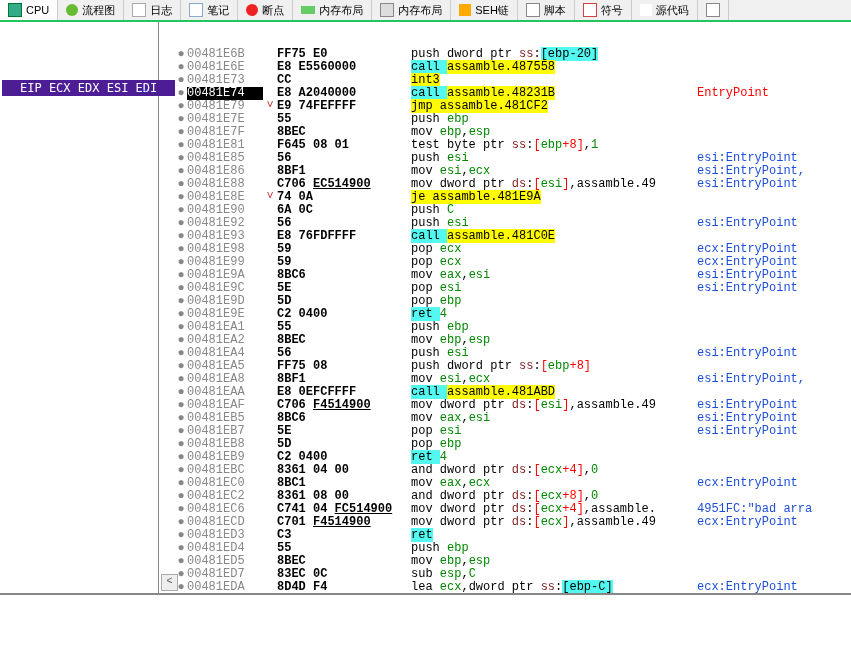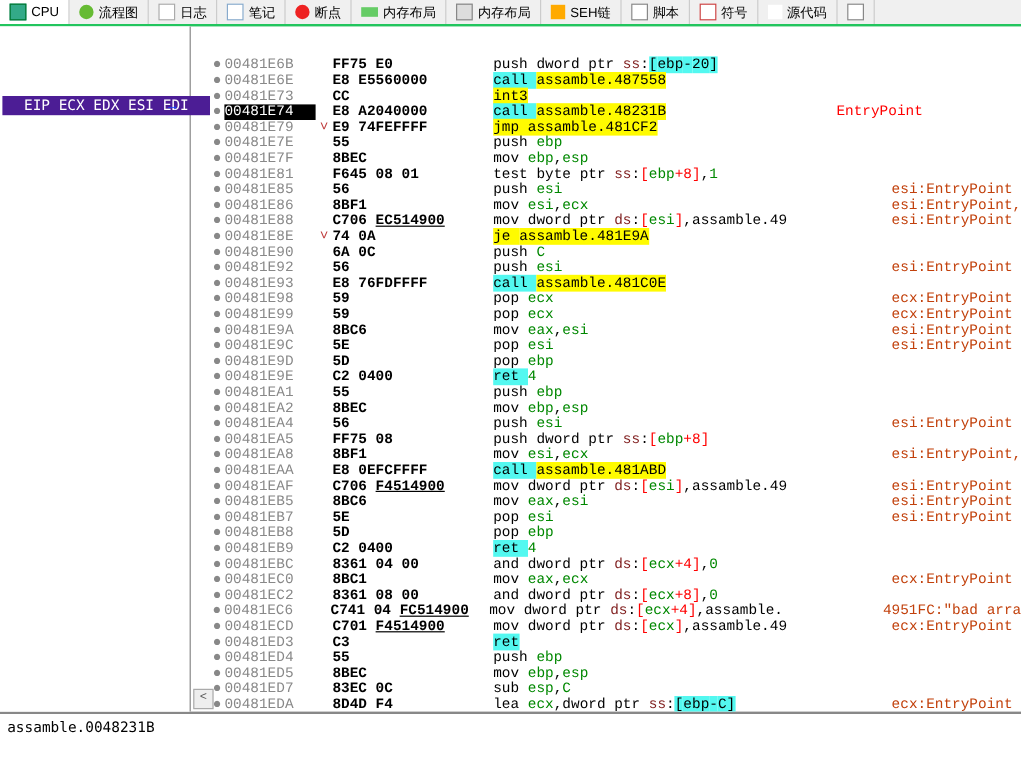--- a/index.html
+++ b/index.html
@@ -73,21 +73,21 @@
     height: 13px;
   }
   .row.current .addr { background: #000; color: #fff; }
   .c-bp { width: 16px; text-align: center; color: #888; }
   .c-th { width: 12px; text-align: center; color: #888; }
   .c-addr { width: 76px; color: #888; }
   .c-bytes { width: 134px; color: #000; font-weight: bold; }
   .c-disasm { width: 286px; }
   .c-cmt { flex: 1; color: #888; }
   .c-cmt .lbl { color: #ff0000; }
-  .c-cmt .ep { color: #c2410c; margin-left: 46px; }
+  .c-cmt .ep { color: #1d4ed8; }
   .addr { color: #888; }
   .reg { color: #008800; }
   .num { color: #008800; }
   .seg { color: #7f1d1d; }
   .red { color: #ff0000; }
   .br-open, .br-close { color: #ff0000; }
   .hl-cyan { background: #53f8f0; }
   .hl-yellow { background: #fffb00; }
   .underline { text-decoration: underline; }
   .exp-red { color: #c04040; }
@@ -183,15 +183,14 @@
   <div class="regcol">
     <div class="reg-box">EIP ECX EDX ESI EDI</div>
     <div class="arrow">→</div>
   </div>
   <div class="disasm" id="disasm">
     <div class="row"><span class="c-bp"></span><span class="c-th">●</span><span class="c-addr addr">00481E6B</span><span style="width: 14px; display: inline-block; text-align: center;"></span><span class="c-bytes">FF75 E0</span><span class="c-disasm"><span>push</span><span> </span><span>dword ptr </span><span class="seg">ss</span><span>:</span><span class="hl-cyan">[</span><span class="hl-cyan">ebp</span><span class="hl-cyan">-</span><span class="hl-cyan">20</span><span class="hl-cyan">]</span></span><span class="c-cmt"></span></div><div class="row"><span class="c-bp"></span><span class="c-th">●</span><span class="c-addr addr">00481E6E</span><span style="width: 14px; display: inline-block; text-align: center;"></span><span class="c-bytes">E8 E5560000</span><span class="c-disasm"><span class="hl-cyan">call </span><span class="hl-yellow">assamble.487558</span></span><span class="c-cmt"></span></div><div class="row"><span class="c-bp"></span><span class="c-th">●</span><span class="c-addr addr">00481E73</span><span style="width: 14px; display: inline-block; text-align: center;"></span><span class="c-bytes">CC</span><span class="c-disasm"><span class="hl-yellow">int3</span></span><span class="c-cmt"></span></div><div class="row current"><span class="c-bp"></span><span class="c-th">●</span><span class="c-addr addr">00481E74</span><span style="width: 14px; display: inline-block; text-align: center;"></span><span class="c-bytes">E8 A2040000</span><span class="c-disasm"><span class="hl-cyan">call </span><span class="hl-yellow">assamble.48231B</span></span><span class="c-cmt"><span class="lbl">EntryPoint</span></span></div><div class="row"><span class="c-bp"></span><span class="c-th">●</span><span class="c-addr addr">00481E79</span><span class="exp-red" style="width: 14px; display: inline-block; text-align: center;">˅</span><span class="c-bytes">E9 74FEFFFF</span><span class="c-disasm"><span class="hl-yellow">jmp </span><span class="hl-yellow">assamble.481CF2</span></span><span class="c-cmt"></span></div><div class="row"><span class="c-bp"></span><span class="c-th">●</span><span class="c-addr addr">00481E7E</span><span style="width: 14px; display: inline-block; text-align: center;"></span><span class="c-bytes">55</span><span class="c-disasm"><span>push </span><span class="reg">ebp</span></span><span class="c-cmt"></span></div><div class="row"><span class="c-bp"></span><span class="c-th">●</span><span class="c-addr addr">00481E7F</span><span style="width: 14px; display: inline-block; text-align: center;"></span><span class="c-bytes">8BEC</span><span class="c-disasm"><span>mov </span><span class="reg">ebp</span><span>,</span><span class="reg">esp</span></span><span class="c-cmt"></span></div><div class="row"><span class="c-bp"></span><span class="c-th">●</span><span class="c-addr addr">00481E81</span><span style="width: 14px; display: inline-block; text-align: center;"></span><span class="c-bytes">F645 08 01</span><span class="c-disasm"><span>test </span><span>byte ptr </span><span class="seg">ss</span><span>:</span><span class="br-open">[</span><span class="reg">ebp</span><span class="red">+</span><span class="red">8</span><span class="br-close">]</span><span>,</span><span class="num">1</span></span><span class="c-cmt"></span></div><div class="row"><span class="c-bp"></span><span class="c-th">●</span><span class="c-addr addr">00481E85</span><span style="width: 14px; display: inline-block; text-align: center;"></span><span class="c-bytes">56</span><span class="c-disasm"><span>push </span><span class="reg">esi</span></span><span class="c-cmt"><span class="ep">esi:EntryPoint</span></span></div><div class="row"><span class="c-bp"></span><span class="c-th">●</span><span class="c-addr addr">00481E86</span><span style="width: 14px; display: inline-block; text-align: center;"></span><span class="c-bytes">8BF1</span><span class="c-disasm"><span>mov </span><span class="reg">esi</span><span>,</span><span class="reg">ecx</span></span><span class="c-cmt"><span class="ep">esi:EntryPoint,</span></span></div><div class="row"><span class="c-bp"></span><span class="c-th">●</span><span class="c-addr addr">00481E88</span><span style="width: 14px; display: inline-block; text-align: center;"></span><span class="c-bytes">C706 <span class="underline">EC514900</span></span><span class="c-disasm"><span>mov </span><span>dword ptr </span><span class="seg">ds</span><span>:</span><span class="br-open">[</span><span class="reg">esi</span><span class="br-close">]</span><span>,assamble.49</span></span><span class="c-cmt"><span class="ep">esi:EntryPoint</span></span></div><div class="row"><span class="c-bp"></span><span class="c-th">●</span><span class="c-addr addr">00481E8E</span><span class="exp-red" style="width: 14px; display: inline-block; text-align: center;">˅</span><span class="c-bytes">74 0A</span><span class="c-disasm"><span class="hl-yellow">je </span><span class="hl-yellow">assamble.481E9A</span></span><span class="c-cmt"></span></div><div class="row"><span class="c-bp"></span><span class="c-th">●</span><span class="c-addr addr">00481E90</span><span style="width: 14px; display: inline-block; text-align: center;"></span><span class="c-bytes">6A 0C</span><span class="c-disasm"><span>push </span><span class="num">C</span></span><span class="c-cmt"></span></div><div class="row"><span class="c-bp"></span><span class="c-th">●</span><span class="c-addr addr">00481E92</span><span style="width: 14px; display: inline-block; text-align: center;"></span><span class="c-bytes">56</span><span class="c-disasm"><span>push </span><span class="reg">esi</span></span><span class="c-cmt"><span class="ep">esi:EntryPoint</span></span></div><div class="row"><span class="c-bp"></span><span class="c-th">●</span><span class="c-addr addr">00481E93</span><span style="width: 14px; display: inline-block; text-align: center;"></span><span class="c-bytes">E8 76FDFFFF</span><span class="c-disasm"><span class="hl-cyan">call </span><span class="hl-yellow">assamble.481C0E</span></span><span class="c-cmt"></span></div><div class="row"><span class="c-bp"></span><span class="c-th">●</span><span class="c-addr addr">00481E98</span><span style="width: 14px; display: inline-block; text-align: center;"></span><span class="c-bytes">59</span><span class="c-disasm"><span>pop </span><span class="reg">ecx</span></span><span class="c-cmt"><span class="ep">ecx:EntryPoint</span></span></div><div class="row"><span class="c-bp"></span><span class="c-th">●</span><span class="c-addr addr">00481E99</span><span style="width: 14px; display: inline-block; text-align: center;"></span><span class="c-bytes">59</span><span class="c-disasm"><span>pop </span><span class="reg">ecx</span></span><span class="c-cmt"><span class="ep">ecx:EntryPoint</span></span></div><div class="row"><span class="c-bp"></span><span class="c-th">●</span><span class="c-addr addr">00481E9A</span><span style="width: 14px; display: inline-block; text-align: center;"></span><span class="c-bytes">8BC6</span><span class="c-disasm"><span>mov </span><span class="reg">eax</span><span>,</span><span class="reg">esi</span></span><span class="c-cmt"><span class="ep">esi:EntryPoint</span></span></div><div class="row"><span class="c-bp"></span><span class="c-th">●</span><span class="c-addr addr">00481E9C</span><span style="width: 14px; display: inline-block; text-align: center;"></span><span class="c-bytes">5E</span><span class="c-disasm"><span>pop </span><span class="reg">esi</span></span><span class="c-cmt"><span class="ep">esi:EntryPoint</span></span></div><div class="row"><span class="c-bp"></span><span class="c-th">●</span><span class="c-addr addr">00481E9D</span><span style="width: 14px; display: inline-block; text-align: center;"></span><span class="c-bytes">5D</span><span class="c-disasm"><span>pop </span><span class="reg">ebp</span></span><span class="c-cmt"></span></div><div class="row"><span class="c-bp"></span><span class="c-th">●</span><span class="c-addr addr">00481E9E</span><span style="width: 14px; display: inline-block; text-align: center;"></span><span class="c-bytes">C2 0400</span><span class="c-disasm"><span class="hl-cyan">ret </span><span class="num">4</span></span><span class="c-cmt"></span></div><div class="row"><span class="c-bp"></span><span class="c-th">●</span><span class="c-addr addr">00481EA1</span><span style="width: 14px; display: inline-block; text-align: center;"></span><span class="c-bytes">55</span><span class="c-disasm"><span>push </span><span class="reg">ebp</span></span><span class="c-cmt"></span></div><div class="row"><span class="c-bp"></span><span class="c-th">●</span><span class="c-addr addr">00481EA2</span><span style="width: 14px; display: inline-block; text-align: center;"></span><span class="c-bytes">8BEC</span><span class="c-disasm"><span>mov </span><span class="reg">ebp</span><span>,</span><span class="reg">esp</span></span><span class="c-cmt"></span></div><div class="row"><span class="c-bp"></span><span class="c-th">●</span><span class="c-addr addr">00481EA4</span><span style="width: 14px; display: inline-block; text-align: center;"></span><span class="c-bytes">56</span><span class="c-disasm"><span>push </span><span class="reg">esi</span></span><span class="c-cmt"><span class="ep">esi:EntryPoint</span></span></div><div class="row"><span class="c-bp"></span><span class="c-th">●</span><span class="c-addr addr">00481EA5</span><span style="width: 14px; display: inline-block; text-align: center;"></span><span class="c-bytes">FF75 08</span><span class="c-disasm"><span>push </span><span>dword ptr </span><span class="seg">ss</span><span>:</span><span class="br-open">[</span><span class="reg">ebp</span><span class="red">+</span><span class="red">8</span><span class="br-close">]</span></span><span class="c-cmt"></span></div><div class="row"><span class="c-bp"></span><span class="c-th">●</span><span class="c-addr addr">00481EA8</span><span style="width: 14px; display: inline-block; text-align: center;"></span><span class="c-bytes">8BF1</span><span class="c-disasm"><span>mov </span><span class="reg">esi</span><span>,</span><span class="reg">ecx</span></span><span class="c-cmt"><span class="ep">esi:EntryPoint,</span></span></div><div class="row"><span class="c-bp"></span><span class="c-th">●</span><span class="c-addr addr">00481EAA</span><span style="width: 14px; display: inline-block; text-align: center;"></span><span class="c-bytes">E8 0EFCFFFF</span><span class="c-disasm"><span class="hl-cyan">call </span><span class="hl-yellow">assamble.481ABD</span></span><span class="c-cmt"></span></div><div class="row"><span class="c-bp"></span><span class="c-th">●</span><span class="c-addr addr">00481EAF</span><span style="width: 14px; display: inline-block; text-align: center;"></span><span class="c-bytes">C706 <span class="underline">F4514900</span></span><span class="c-disasm"><span>mov </span><span>dword ptr </span><span class="seg">ds</span><span>:</span><span class="br-open">[</span><span class="reg">esi</span><span class="br-close">]</span><span>,assamble.49</span></span><span class="c-cmt"><span class="ep">esi:EntryPoint</span></span></div><div class="row"><span class="c-bp"></span><span class="c-th">●</span><span class="c-addr addr">00481EB5</span><span style="width: 14px; display: inline-block; text-align: center;"></span><span class="c-bytes">8BC6</span><span class="c-disasm"><span>mov </span><span class="reg">eax</span><span>,</span><span class="reg">esi</span></span><span class="c-cmt"><span class="ep">esi:EntryPoint</span></span></div><div class="row"><span class="c-bp"></span><span class="c-th">●</span><span class="c-addr addr">00481EB7</span><span style="width: 14px; display: inline-block; text-align: center;"></span><span class="c-bytes">5E</span><span class="c-disasm"><span>pop </span><span class="reg">esi</span></span><span class="c-cmt"><span class="ep">esi:EntryPoint</span></span></div><div class="row"><span class="c-bp"></span><span class="c-th">●</span><span class="c-addr addr">00481EB8</span><span style="width: 14px; display: inline-block; text-align: center;"></span><span class="c-bytes">5D</span><span class="c-disasm"><span>pop </span><span class="reg">ebp</span></span><span class="c-cmt"></span></div><div class="row"><span class="c-bp"></span><span class="c-th">●</span><span class="c-addr addr">00481EB9</span><span style="width: 14px; display: inline-block; text-align: center;"></span><span class="c-bytes">C2 0400</span><span class="c-disasm"><span class="hl-cyan">ret </span><span class="num">4</span></span><span class="c-cmt"></span></div><div class="row"><span class="c-bp"></span><span class="c-th">●</span><span class="c-addr addr">00481EBC</span><span style="width: 14px; display: inline-block; text-align: center;"></span><span class="c-bytes">8361 04 00</span><span class="c-disasm"><span>and </span><span>dword ptr </span><span class="seg">ds</span><span>:</span><span class="br-open">[</span><span class="reg">ecx</span><span class="red">+</span><span class="red">4</span><span class="br-close">]</span><span>,</span><span class="num">0</span></span><span class="c-cmt"></span></div><div class="row"><span class="c-bp"></span><span class="c-th">●</span><span class="c-addr addr">00481EC0</span><span style="width: 14px; display: inline-block; text-align: center;"></span><span class="c-bytes">8BC1</span><span class="c-disasm"><span>mov </span><span class="reg">eax</span><span>,</span><span class="reg">ecx</span></span><span class="c-cmt"><span class="ep">ecx:EntryPoint</span></span></div><div class="row"><span class="c-bp"></span><span class="c-th">●</span><span class="c-addr addr">00481EC2</span><span style="width: 14px; display: inline-block; text-align: center;"></span><span class="c-bytes">8361 08 00</span><span class="c-disasm"><span>and </span><span>dword ptr </span><span class="seg">ds</span><span>:</span><span class="br-open">[</span><span class="reg">ecx</span><span class="red">+</span><span class="red">8</span><span class="br-close">]</span><span>,</span><span class="num">0</span></span><span class="c-cmt"></span></div><div class="row"><span class="c-bp"></span><span class="c-th">●</span><span class="c-addr addr">00481EC6</span><span style="width: 14px; display: inline-block; text-align: center;"></span><span class="c-bytes">C741 04 <span class="underline">FC514900</span></span><span class="c-disasm"><span>mov </span><span>dword ptr </span><span class="seg">ds</span><span>:</span><span class="br-open">[</span><span class="reg">ecx</span><span class="red">+</span><span class="red">4</span><span class="br-close">]</span><span>,assamble.</span></span><span class="c-cmt"><span class="ep">4951FC:"bad arra</span></span></div><div class="row"><span class="c-bp"></span><span class="c-th">●</span><span class="c-addr addr">00481ECD</span><span style="width: 14px; display: inline-block; text-align: center;"></span><span class="c-bytes">C701 <span class="underline">F4514900</span></span><span class="c-disasm"><span>mov </span><span>dword ptr </span><span class="seg">ds</span><span>:</span><span class="br-open">[</span><span class="reg">ecx</span><span class="br-close">]</span><span>,assamble.49</span></span><span class="c-cmt"><span class="ep">ecx:EntryPoint</span></span></div><div class="row"><span class="c-bp"></span><span class="c-th">●</span><span class="c-addr addr">00481ED3</span><span style="width: 14px; display: inline-block; text-align: center;"></span><span class="c-bytes">C3</span><span class="c-disasm"><span class="hl-cyan">ret</span></span><span class="c-cmt"></span></div><div class="row"><span class="c-bp"></span><span class="c-th">●</span><span class="c-addr addr">00481ED4</span><span style="width: 14px; display: inline-block; text-align: center;"></span><span class="c-bytes">55</span><span class="c-disasm"><span>push </span><span class="reg">ebp</span></span><span class="c-cmt"></span></div><div class="row"><span class="c-bp"></span><span class="c-th">●</span><span class="c-addr addr">00481ED5</span><span style="width: 14px; display: inline-block; text-align: center;"></span><span class="c-bytes">8BEC</span><span class="c-disasm"><span>mov </span><span class="reg">ebp</span><span>,</span><span class="reg">esp</span></span><span class="c-cmt"></span></div><div class="row"><span class="c-bp"></span><span class="c-th">●</span><span class="c-addr addr">00481ED7</span><span style="width: 14px; display: inline-block; text-align: center;"></span><span class="c-bytes">83EC 0C</span><span class="c-disasm"><span>sub </span><span class="reg">esp</span><span>,</span><span class="num">C</span></span><span class="c-cmt"></span></div><div class="row"><span class="c-bp"></span><span class="c-th">●</span><span class="c-addr addr">00481EDA</span><span style="width: 14px; display: inline-block; text-align: center;"></span><span class="c-bytes">8D4D F4</span><span class="c-disasm"><span>lea </span><span class="reg">ecx</span><span>,</span><span>dword ptr </span><span class="seg">ss</span><span>:</span><span class="hl-cyan">[</span><span class="hl-cyan">ebp</span><span class="hl-cyan">-</span><span class="hl-cyan">C</span><span class="hl-cyan">]</span></span><span class="c-cmt"><span class="ep">ecx:EntryPoint</span></span></div><div class="scroll-left">&lt;</div>
   </div>
 </div>
 
 <div class="bottom">
-  <div>assamble.0048231B</div>
   <div style="height:14px"></div>
 </div>
 
 </body></html>

